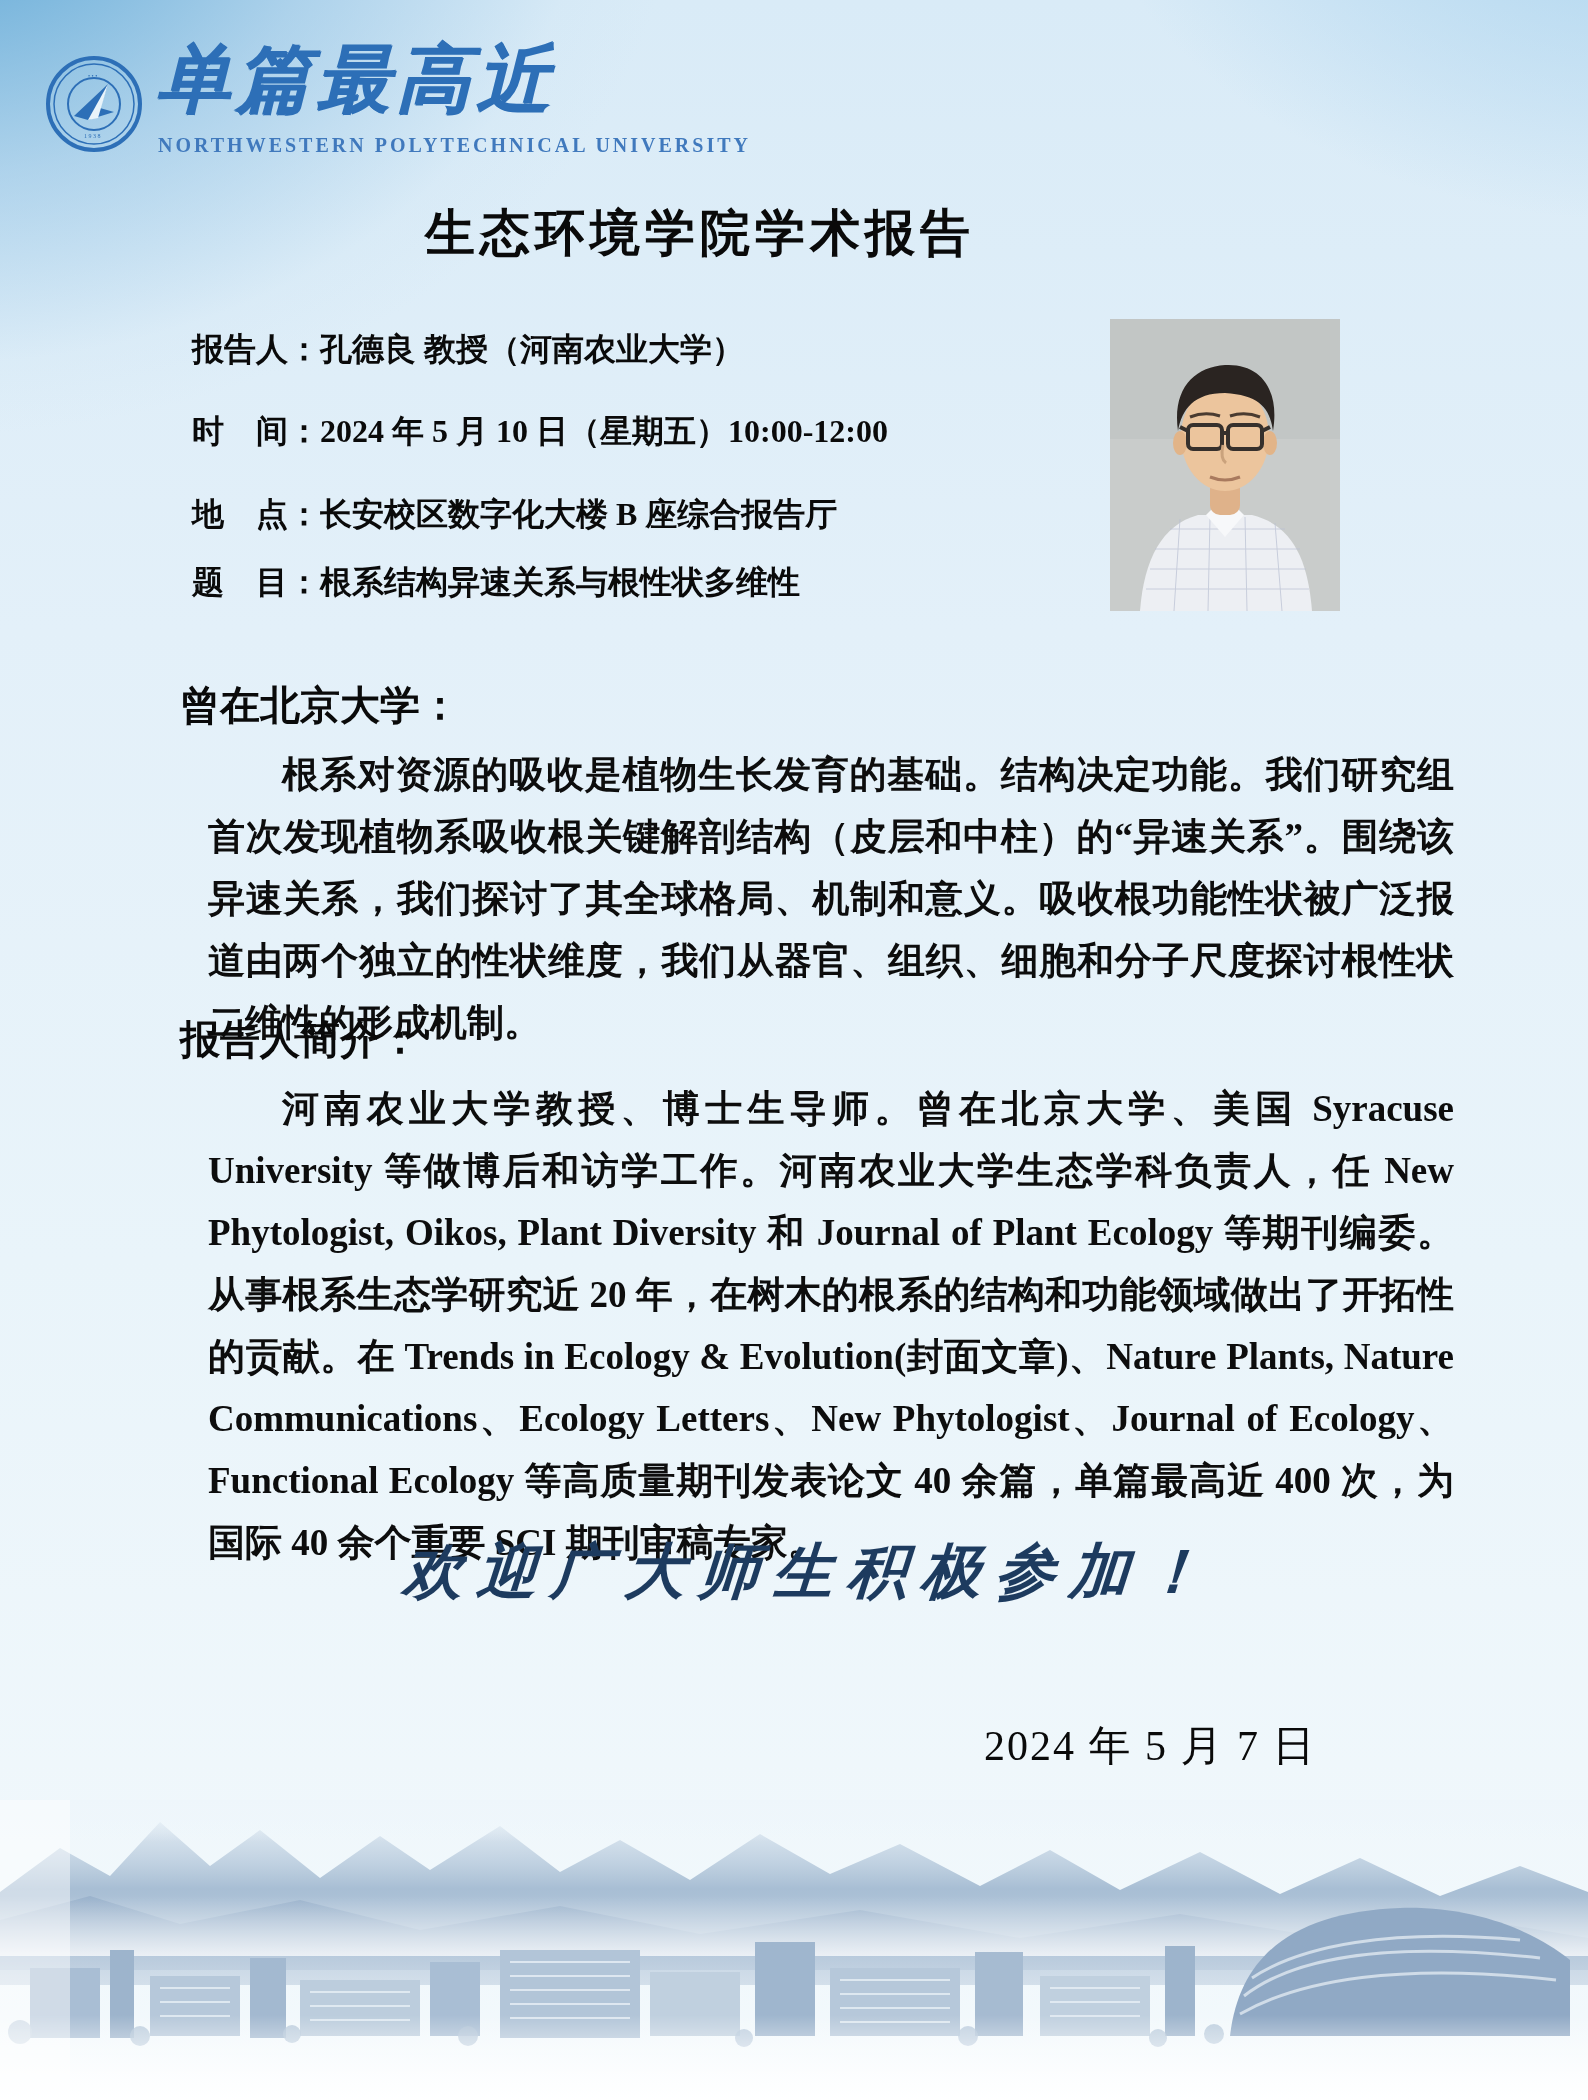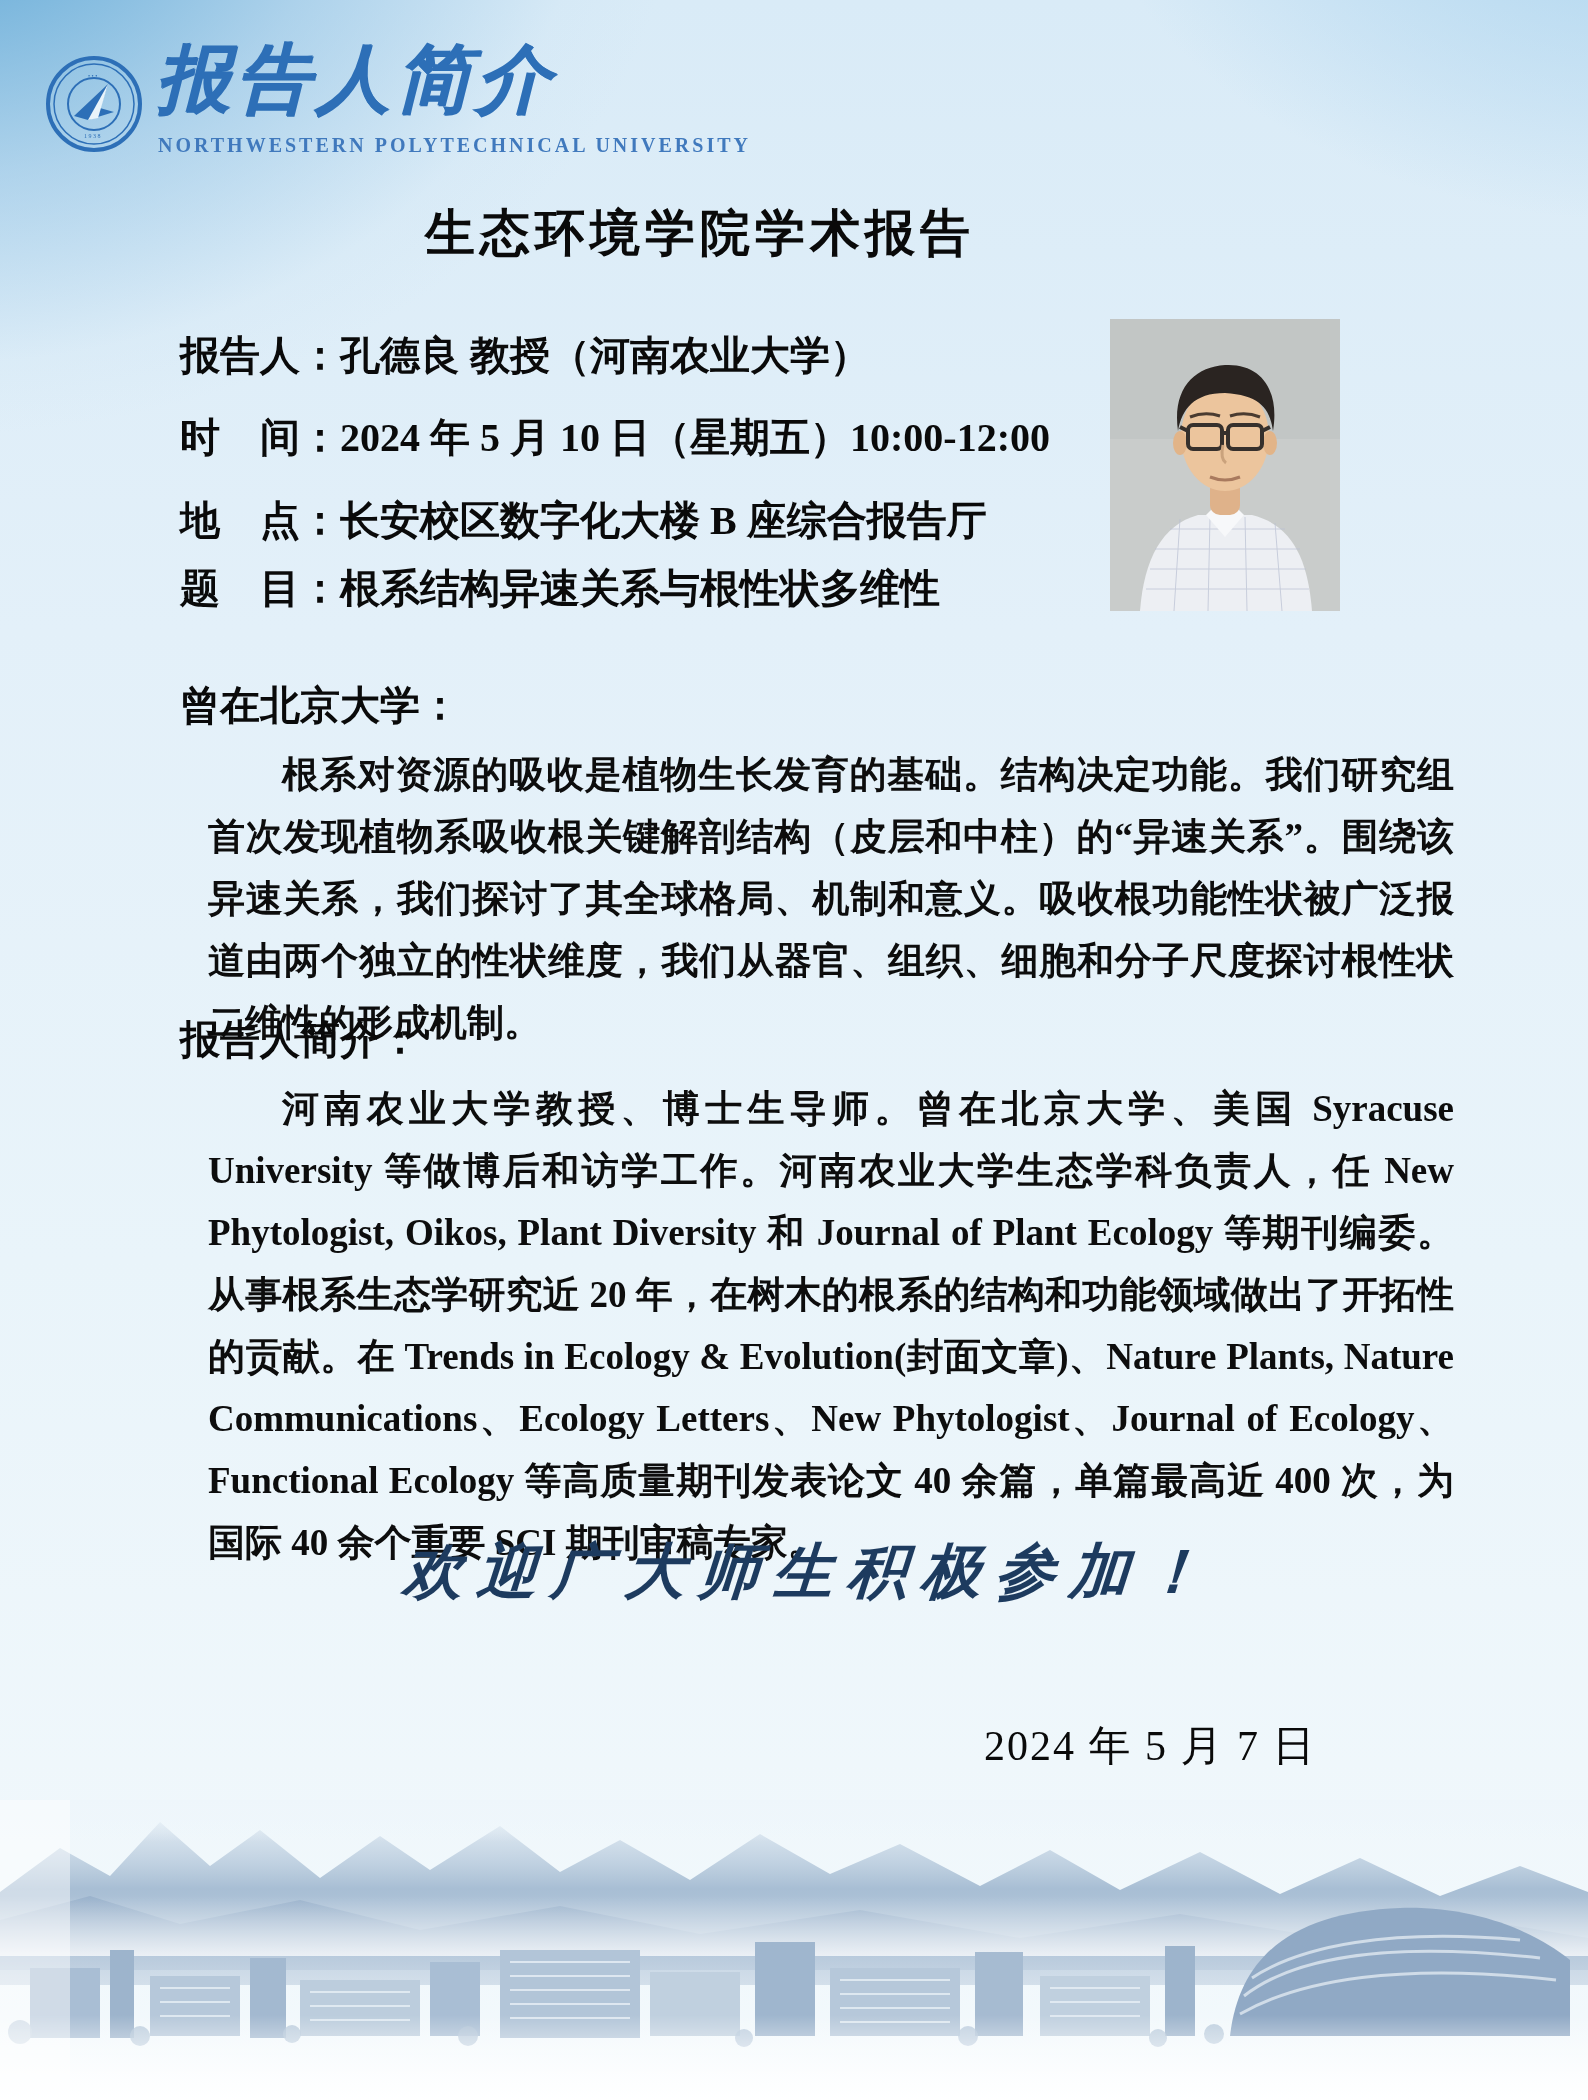--- a/index.html
+++ b/index.html
@@ -22,21 +22,21 @@
   .logo-en{
     position:absolute;left:158px;top:134px;width:560px;
     font-size:20px;font-weight:700;color:#4079bd;letter-spacing:3px;white-space:nowrap;
   }
   
   .title{
     position:absolute;left:0;top:200px;width:1400px;text-align:center;
     font-size:50px;font-weight:900;color:#0a0a0a;letter-spacing:5px;white-space:nowrap;
   }
   
-  .info-row{position:absolute;left:180px;font-size:40px;font-weight:700;color:#0a0a0a;white-space:nowrap;}
+  .info-row{position:absolute;left:192px;font-size:32px;font-weight:700;color:#0a0a0a;white-space:nowrap;}
   .info-row.r0{top:328px;}
   .info-row.r1{top:410px;}
   .info-row.r2{top:493px;}
   .info-row.r3{top:561px;}
   
   .photo{position:absolute;left:1110px;top:319px;width:230px;height:292px;}
   
   .sec-heading{position:absolute;left:180px;font-size:40px;font-weight:700;color:#0a0a0a;}
   .h-abstract{top:678px;}
   .h-bio{top:1012px;}
@@ -70,21 +70,21 @@
     <circle cx="50" cy="58" r="40" fill="none" stroke="#2d6fb7" stroke-width="1.5"></circle>
     <circle cx="50" cy="58" r="26" fill="none" stroke="#2d6fb7" stroke-width="2"></circle>
     <path d="M30 70 L64 38 L56 62 L70 66 L44 74 Z" fill="#2d6fb7"></path>
     <path d="M44 74 L64 38 L54 72 Z" fill="#e9f4fa"></path>
     <g fill="#2d6fb7" font-size="6" font-family="'Liberation Serif',serif">
       <text x="44" y="32">• • •</text>
       <text x="40" y="92">1 9 3 8</text>
     </g>
   </svg>
 
-  <div class="logo-zh">报告人简介</div>
+  <div class="logo-zh">单篇最高近</div>
   <div class="logo-en">NORTHWESTERN POLYTECHNICAL UNIVERSITY</div>
 
   <div class="title">生态环境学院学术报告</div>
 
   <div class="info-row r0">
     <span>报告人：</span><span>孔德良 教授（河南农业大学）</span>
   </div>
   <div class="info-row r1">
     <span>时　间：</span><span>2024 年 5 月 10 日（星期五）10:00-12:00</span>
   </div>

